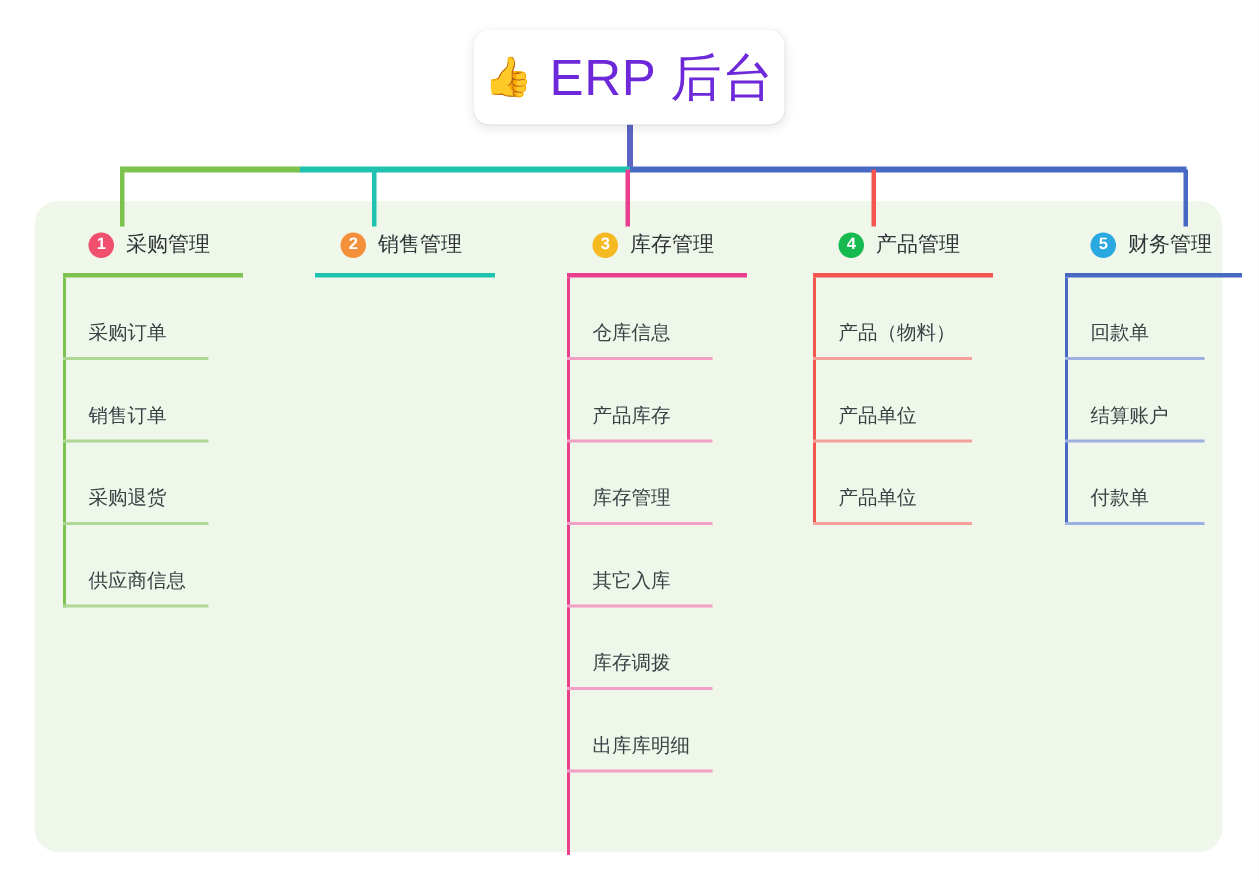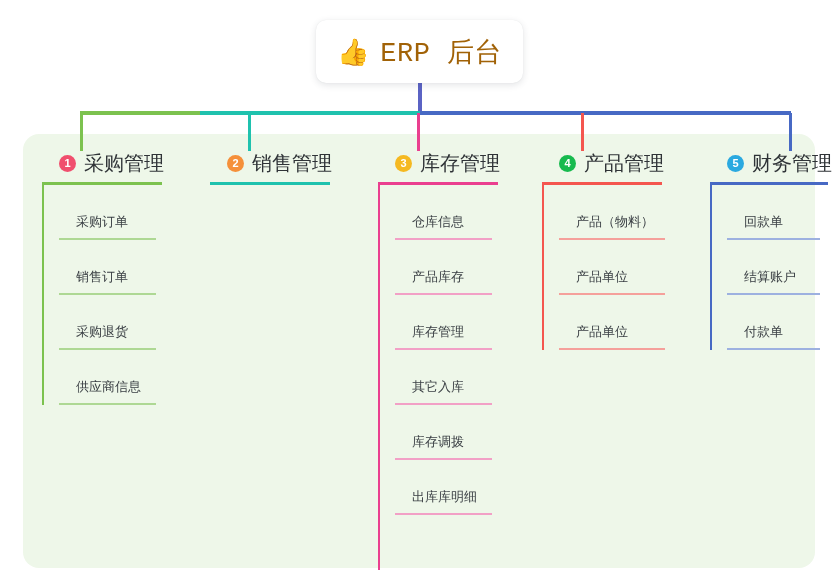--- a/index.html
+++ b/index.html
@@ -38,25 +38,24 @@
     display: flex;
     align-items: center;
     gap: 11px;
   }
   .root-emoji {
     font-size: 26px;
     line-height: 1;
     font-family: "DejaVu Sans", sans-serif;
   }
   .root-title {
-    font-size: 27px;
-    color: #a16207;
+    font-size: 34px;
+    color: #6d28d9;
     letter-spacing: 0.5px;
     white-space: nowrap;
-    font-family: Liberation Mono, monospace;
   }
 
   
   .panel {
     position: absolute;
     left: 23px;
     top: 134px;
     width: 792px;
     height: 434px;
     background: #eef7e9;
@@ -103,32 +102,31 @@
     height: 17px;
     border-radius: 50%;
     color: #ffffff;
     font-size: 11px;
     line-height: 17px;
     text-align: center;
     font-weight: bold;
     flex: none;
   }
   .col-title {
-    font-size: 20px;
+    font-size: 14px;
     color: #2f3337;
     white-space: nowrap;
     font-family: Liberation Mono, monospace;
   }
   .head-rule {
     height: 3px;
     margin-top: 6px;
   }
   .items {
     position: relative;
-    padding-left: 17px;
   }
   .spine {
     position: absolute;
     left: 0;
     top: 0;
     width: 2px;
   }
   .item {
     position: relative;
     height: 55px;

